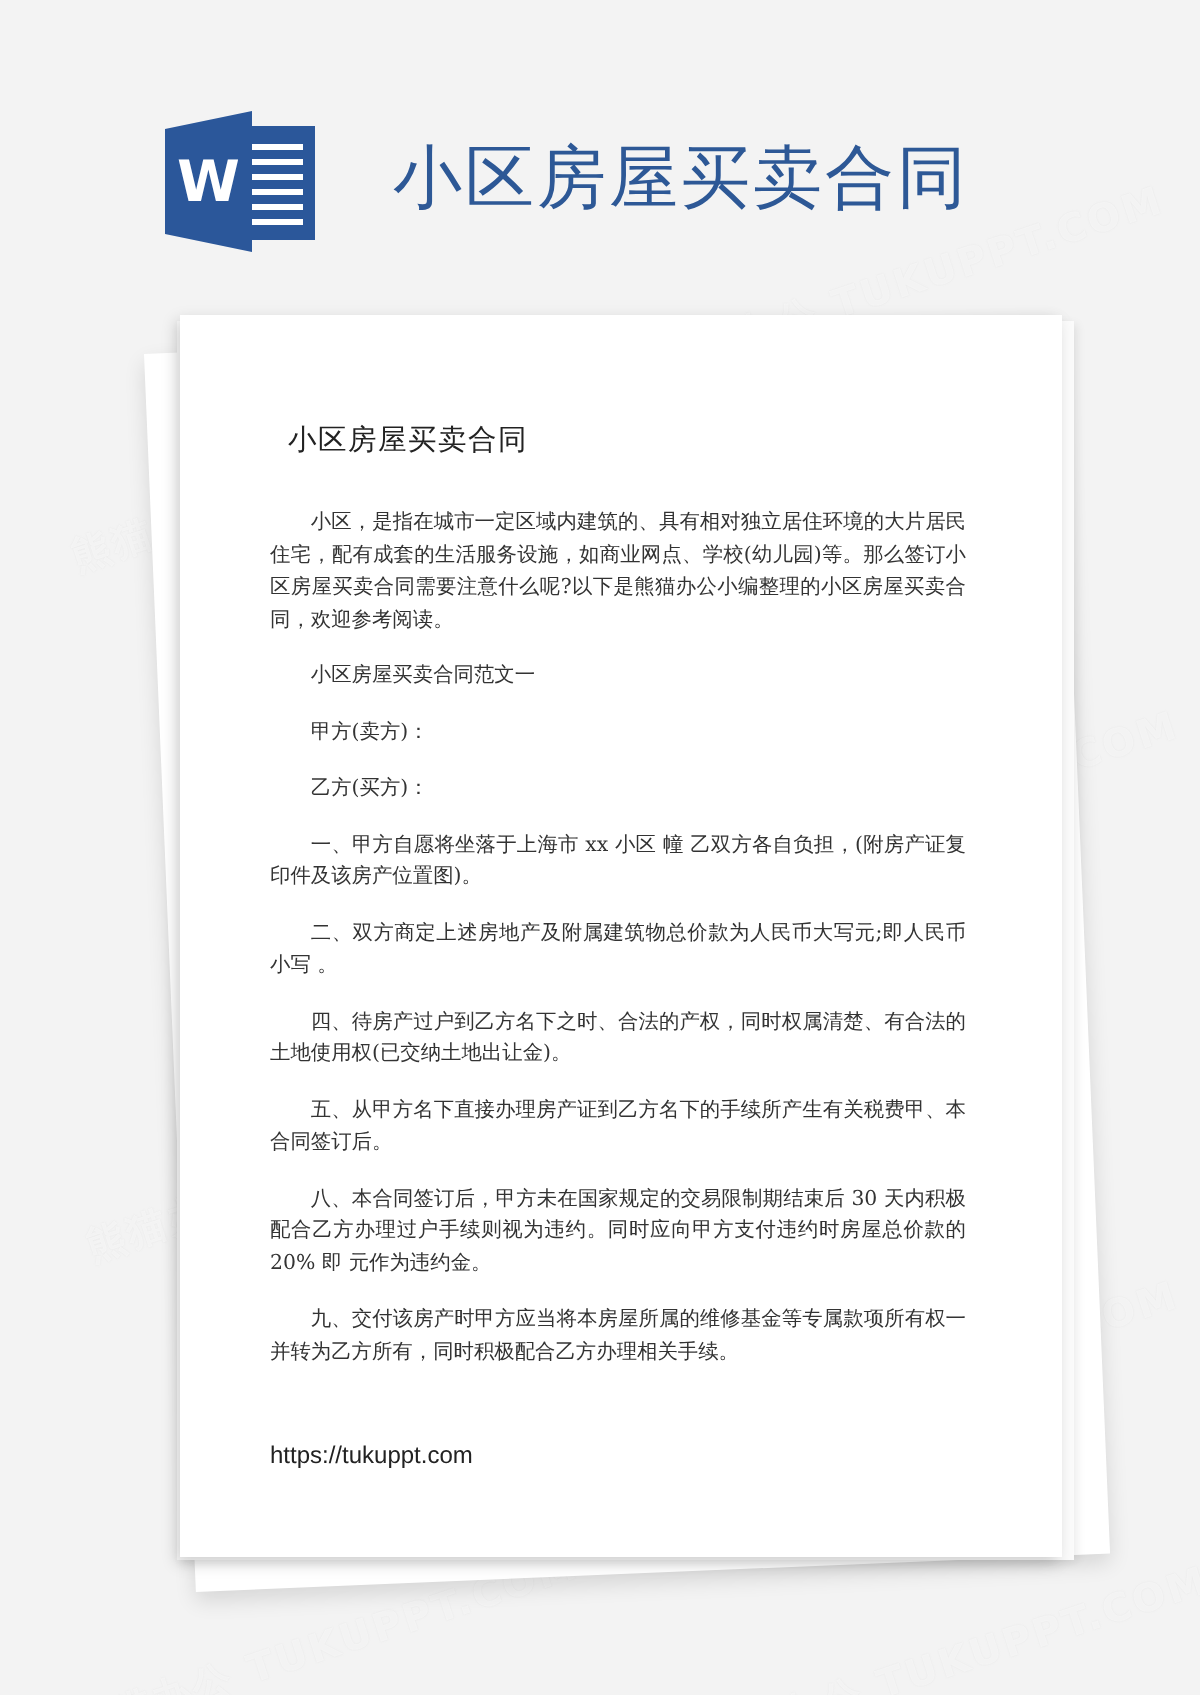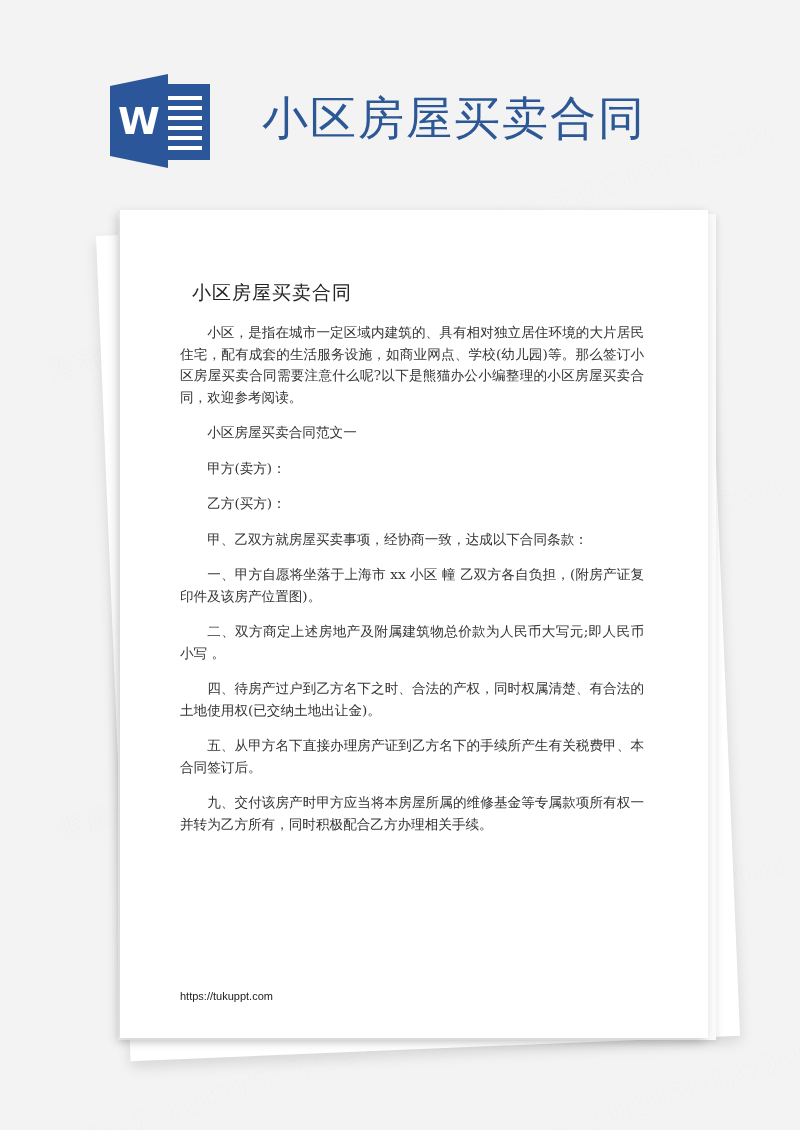--- a/index.html
+++ b/index.html
@@ -37,26 +37,26 @@
   }
   .doc-title {
     position: absolute; left: 72px; top: 70px;
     font-family: "DejaVu Sans", "Liberation Sans", sans-serif;
     font-size: 19px; color: #222; letter-spacing: 1px;
   }
   .doc-body {
     position: absolute; left: 60px; top: 112px; width: 464px;
     font-size: 13.6px; line-height: 21.5px; color: #333; text-align: justify;
   }
-  .doc-body p { margin: 0 0 14px 0; text-indent: 2em; }
+  .doc-body p { margin: 16px 0 14px 0; text-indent: 2em; }
   .doc-body p.noindent { text-indent: 2em; }
   .doc-footer {
-    position: absolute; left: 60px; top: 780px;
+    position: absolute; left: 60px; top: 752px;
     font-family: "Liberation Sans", "DejaVu Sans", sans-serif;
-    font-size: 11px; color: #222;
+    font-size: 16px; color: #222;
   }
 </style>
 </head>
 <body>
 
 <div class="header">
   <svg class="word-icon" viewBox="0 0 102 94">
     <rect x="40" y="10" width="60" height="76" fill="#2b579a"></rect>
     <g fill="#ffffff">
       <rect x="50" y="22" width="42" height="4"></rect>
@@ -83,21 +83,21 @@
 <div class="back-page"></div>
 <div class="back-page-2"></div>
 
 <div class="page">
   <div class="doc-title">小区房屋买卖合同</div>
   <div class="doc-body">
     <p>小区，是指在城市一定区域内建筑的、具有相对独立居住环境的大片居民住宅，配有成套的生活服务设施，如商业网点、学校(幼儿园)等。那么签订小区房屋买卖合同需要注意什么呢?以下是熊猫办公小编整理的小区房屋买卖合同，欢迎参考阅读。</p>
     <p class="noindent">小区房屋买卖合同范文一</p>
     <p class="noindent">甲方(卖方)：</p>
     <p class="noindent">乙方(买方)：</p>
-    <p class="noindent">甲、乙双方就房屋买卖事项，经协商一致，达成以下合同条款：</p>
     <p>一、甲方自愿将坐落于上海市 xx 小区 幢 乙双方各自负担，(附房产证复印件及该房产位置图)。</p>
     <p>二、双方商定上述房地产及附属建筑物总价款为人民币大写元;即人民币小写 。</p>
     <p>四、待房产过户到乙方名下之时、合法的产权，同时权属清楚、有合法的土地使用权(已交纳土地出让金)。</p>
     <p>五、从甲方名下直接办理房产证到乙方名下的手续所产生有关税费甲、本合同签订后。</p>
+    <p>八、本合同签订后，甲方未在国家规定的交易限制期结束后 30 天内积极配合乙方办理过户手续则视为违约。同时应向甲方支付违约时房屋总价款的 20% 即 元作为违约金。</p>
     <p>九、交付该房产时甲方应当将本房屋所属的维修基金等专属款项所有权一并转为乙方所有，同时积极配合乙方办理相关手续。</p>
   </div>
   <div class="doc-footer">https://tukuppt.com</div>
 </div>
 
 </body></html>

